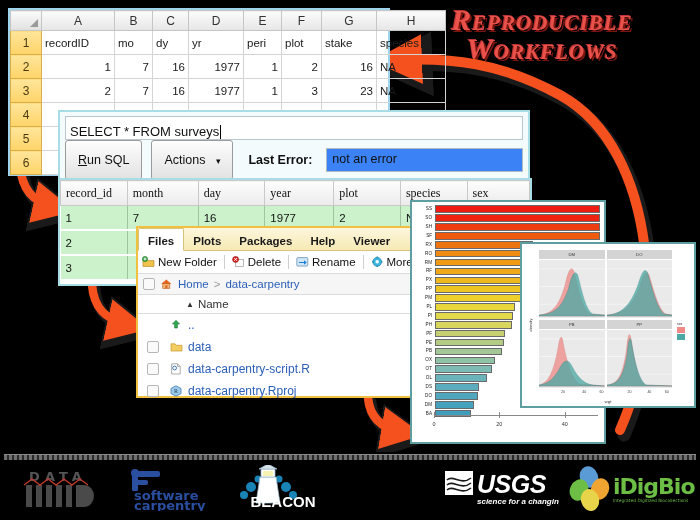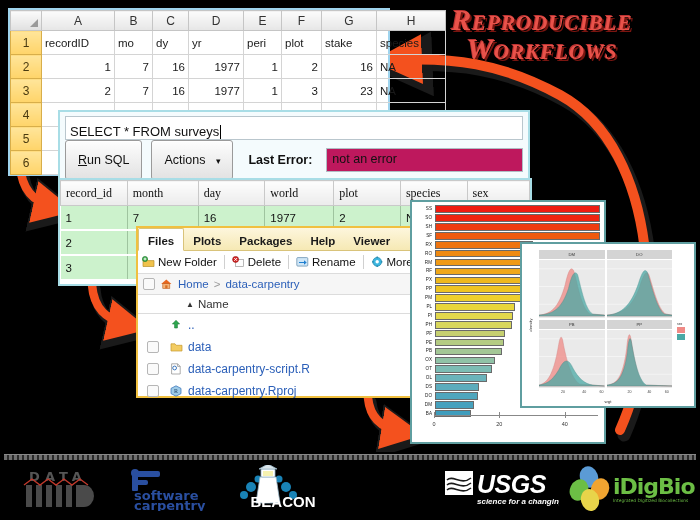--- a/index.html
+++ b/index.html
@@ -34,21 +34,21 @@
   
   #sqlwin{left:58px;top:110px;width:472px;height:118px;border:2px solid #a8dde6;background:#f4fbfd;}
   #sqlwin .qbar{margin:4px 5px 0 5px;height:22px;background:#fff;border:1px solid #b9c6cd;
     font-size:13px;color:#111;display:flex;align-items:flex-end;padding:0 4px;position:relative;}
   #sqlwin .caret{display:inline-block;width:1px;height:14px;background:#000;margin-left:1px;}
   #sqlwin .tbar{margin:5px 5px 0 5px;height:30px;display:flex;align-items:center;gap:9px;}
   .btn{background:linear-gradient(#fdfdfd,#e2e2e2);border:1px solid #9a9a9a;border-radius:3px;
        font-size:12.5px;color:#111;padding:12px 12px;box-shadow:0 1px 0 #fff inset;white-space:nowrap;}
   .btn u{text-decoration:underline;}
   .lastlbl{font-size:12.5px;font-weight:bold;color:#111;margin-left:6px;}
-  .lastbox{flex:1;background:#be185d;border:1px solid #b0bcc4;font-size:12.5px;color:#111;
+  .lastbox{flex:1;background:#3b82f6;border:1px solid #b0bcc4;font-size:12.5px;color:#111;
            padding:3px 5px;margin-left:5px;height:16px;}
   #sqlwin .sep{margin:6px 4px 0 4px;height:9px;background:linear-gradient(#efefef,#dcdcdc);
     border-top:1px solid #c6c6c6;border-bottom:1px solid #c6c6c6;}
 
   
   #sqlgrid{left:58px;top:178px;width:474px;height:108px;border:2px solid #a8dde6;background:#fff;}
   #sqlgrid table{border-collapse:collapse;width:100%;table-layout:fixed;font-size:11.5px;}
   #sqlgrid th{background:linear-gradient(#fdfdfd,#ebebeb);border:1px solid #c9c9c9;
     font-weight:normal;text-align:left;padding:2px 5px;height:20px;color:#111;font-size:12px;font-family:Liberation Serif, serif;}
   #sqlgrid td{background:#ccf2cc;border-bottom:2px solid #fff;border-right:1px solid #9fc49f;
@@ -272,21 +272,21 @@
         <col style="width:64px">
           <col style="width:62px">
           <col style="width:62px">
           <col style="width:58px">
       </colgroup>
       <thead>
         <tr>
           <th>record_id</th>
           <th>month</th>
           <th>day</th>
-          <th>world</th>
+          <th>year</th>
           <th>plot</th>
           <th>species</th>
           <th>sex</th>
         </tr>
       </thead>
       <tbody>
         <tr>
           <td>1</td>
           <td>7</td>
           <td>16</td>

